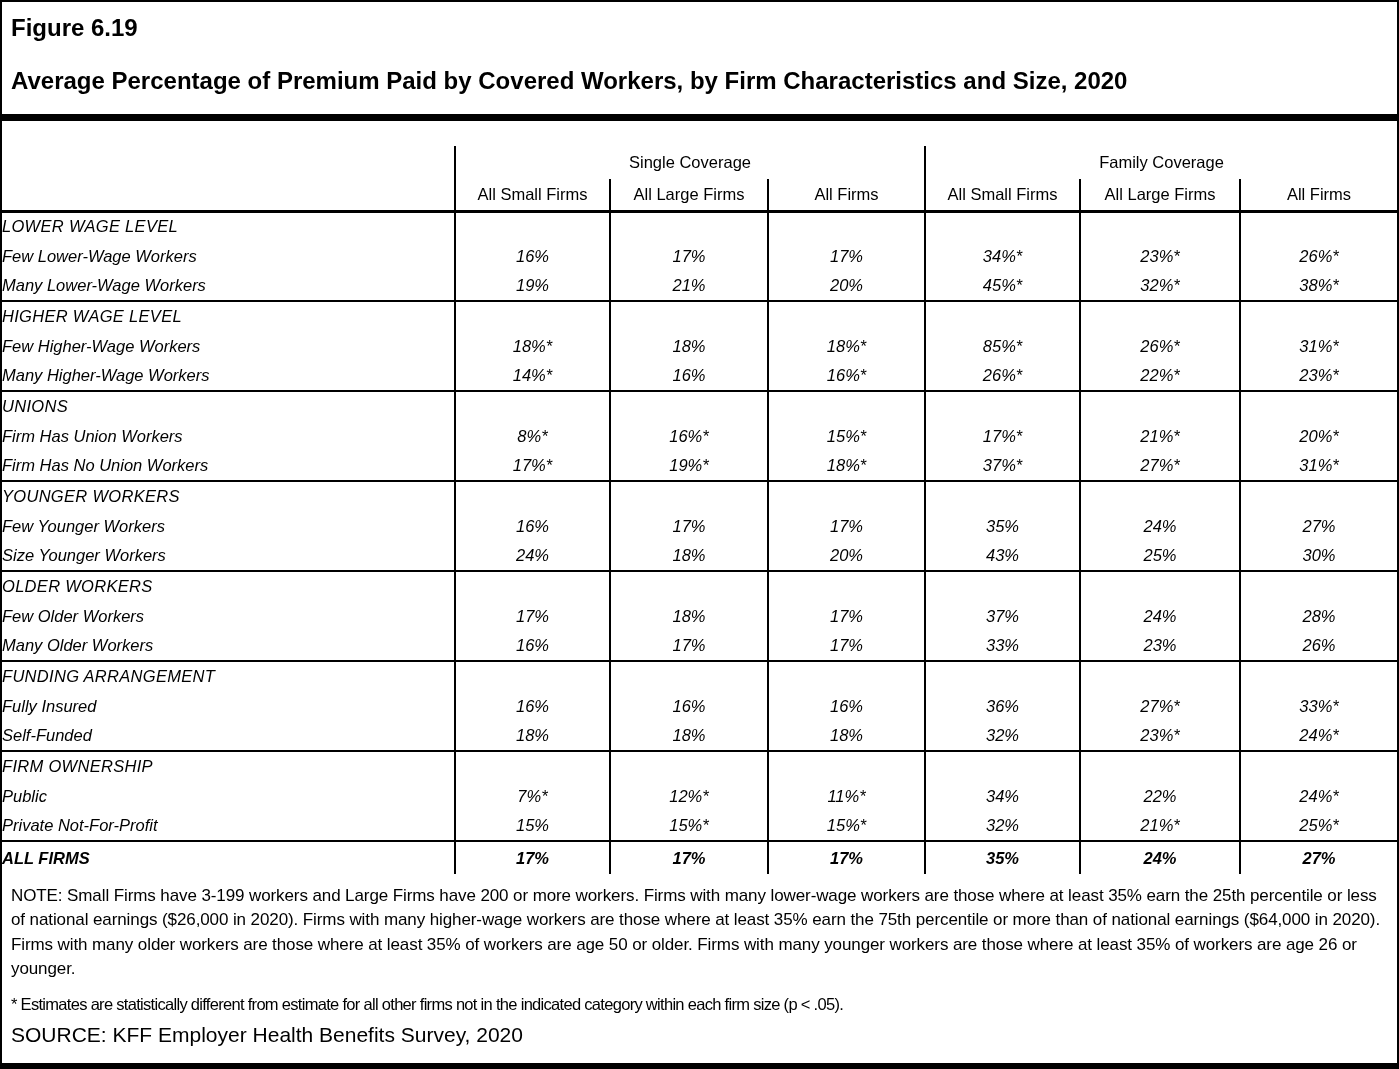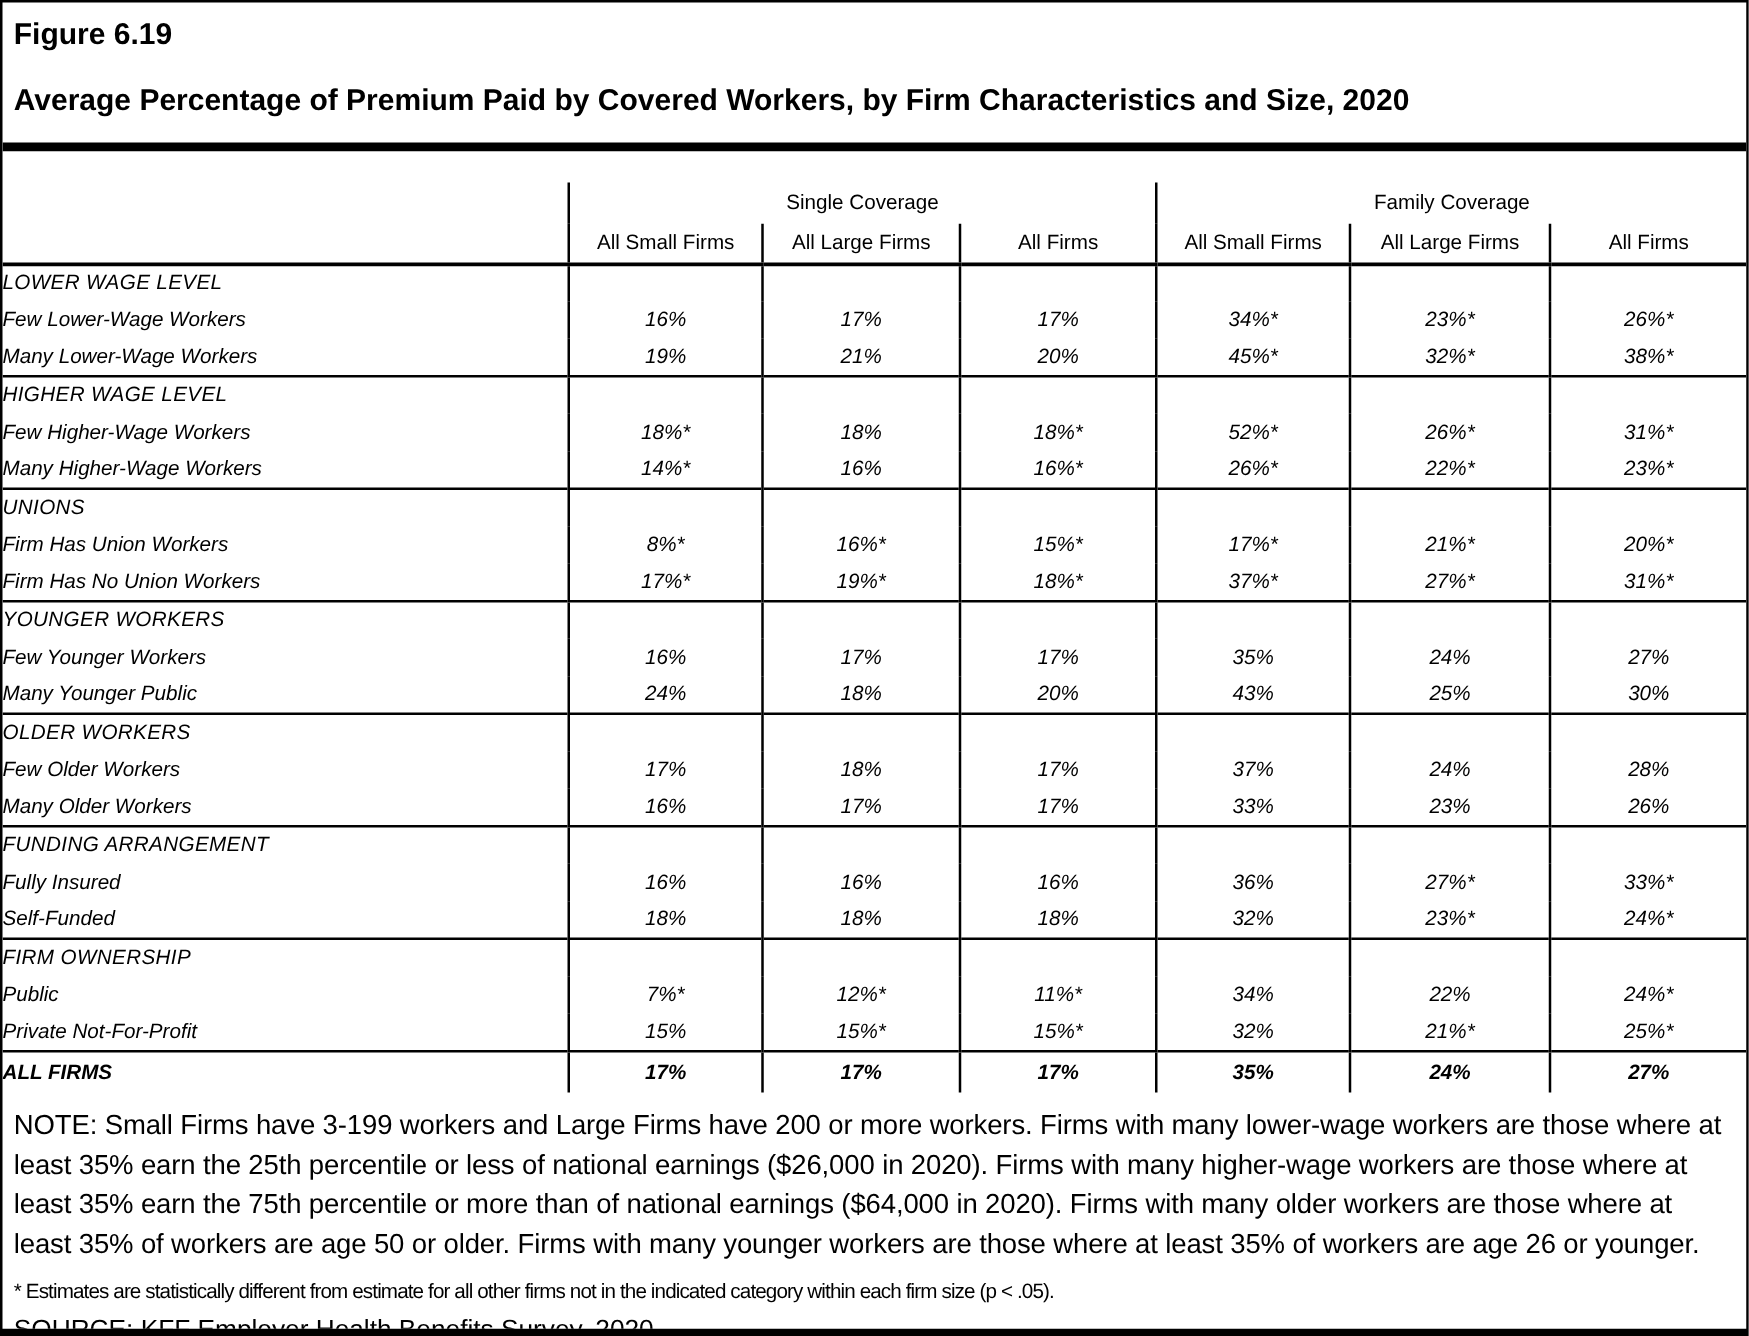--- a/index.html
+++ b/index.html
@@ -55,21 +55,21 @@
   td.row-name { padding-left: 62px; }
   td.section-name { font-weight: bold; letter-spacing: 0.3px; }
   td.val { text-align: center; border-left: 2px solid #000; }
   tbody tr { height: 30px; font-style: italic; }
   tr.section-row td { border-top: 2px solid #000; }
   tr.total-row { height: 33px; }
   tr.total-row td { border-top: 2px solid #000; font-weight: bold; }
   
   .note {
     margin: 10px 9px 0 9px;
-    font-size: 22px; line-height: 1.44;
+    font-size: 17px; line-height: 1.44;
     letter-spacing: -0.1px;
   }
   .footnote {
     margin: 13px 9px 0 9px;
     font-size: 16.5px;
     letter-spacing: -0.7px;
   }
   .source {
     margin: 9px 9px 0 9px;
     font-size: 21px;
@@ -145,21 +145,21 @@
           <td class="val"></td>
           <td class="val"></td>
           <td class="val"></td>
           <td class="val"></td>
         </tr>
         <tr>
           <td class="label row-name">Few Higher-Wage Workers</td>
           <td class="val">18%*</td>
           <td class="val">18%</td>
           <td class="val">18%*</td>
-          <td class="val">52%*</td>
+          <td class="val">85%*</td>
           <td class="val">26%*</td>
           <td class="val">31%*</td>
         </tr>
         <tr>
           <td class="label row-name">Many Higher-Wage Workers</td>
           <td class="val">14%*</td>
           <td class="val">16%</td>
           <td class="val">16%*</td>
           <td class="val">26%*</td>
           <td class="val">22%*</td>
@@ -204,21 +204,21 @@
         <tr>
           <td class="label row-name">Few Younger Workers</td>
           <td class="val">16%</td>
           <td class="val">17%</td>
           <td class="val">17%</td>
           <td class="val">35%</td>
           <td class="val">24%</td>
           <td class="val">27%</td>
         </tr>
         <tr>
-          <td class="label row-name">Many Younger Public</td>
+          <td class="label row-name">Size Younger Workers</td>
           <td class="val">24%</td>
           <td class="val">18%</td>
           <td class="val">20%</td>
           <td class="val">43%</td>
           <td class="val">25%</td>
           <td class="val">30%</td>
         </tr>
         <tr class="section-row">
           <td class="label section-name">OLDER WORKERS</td>
           <td class="val"></td>

